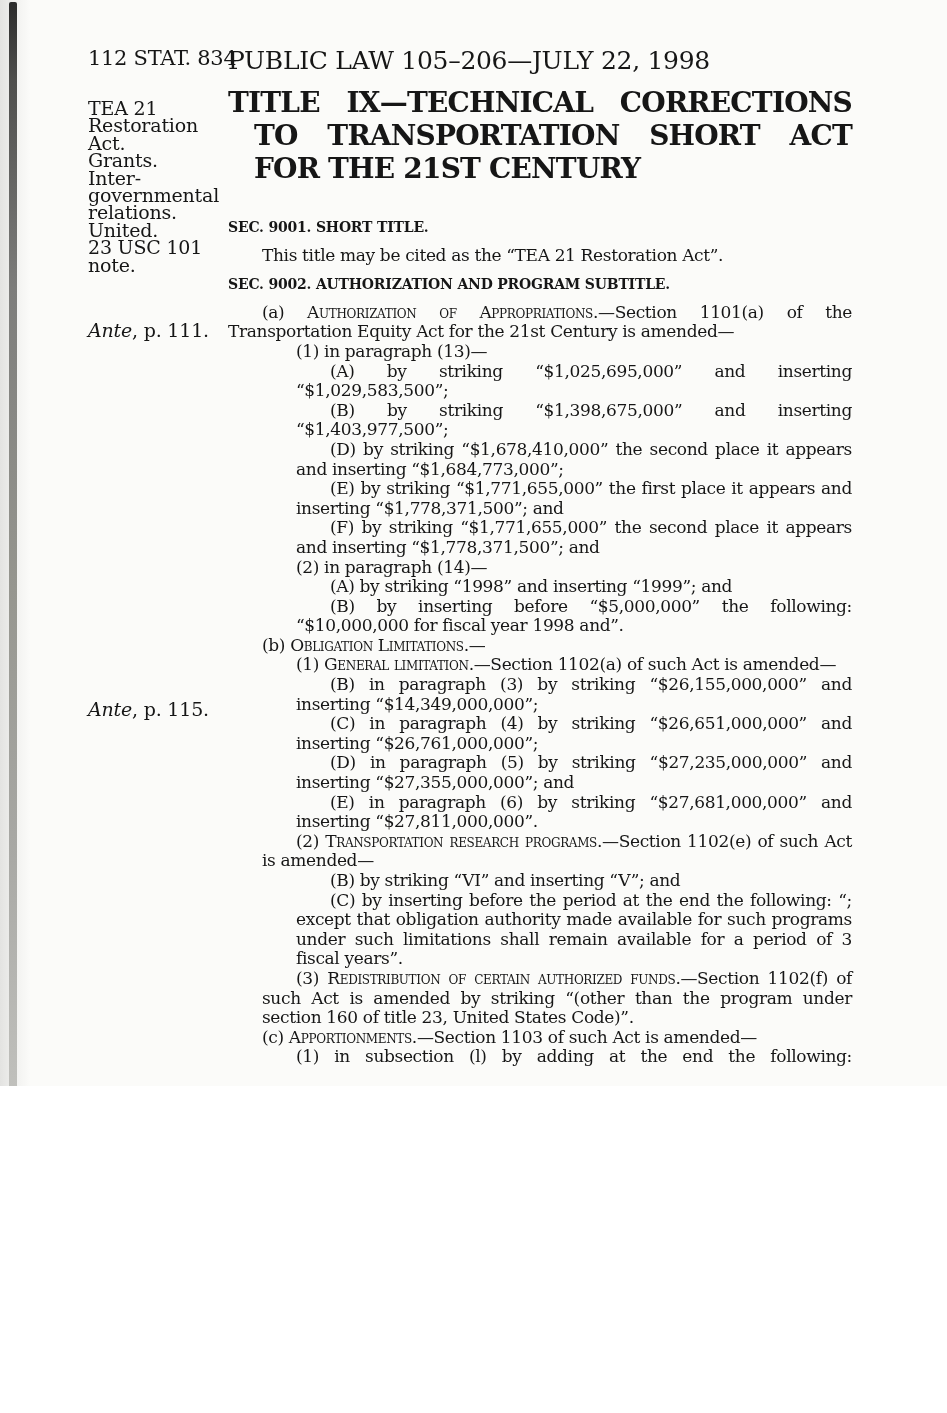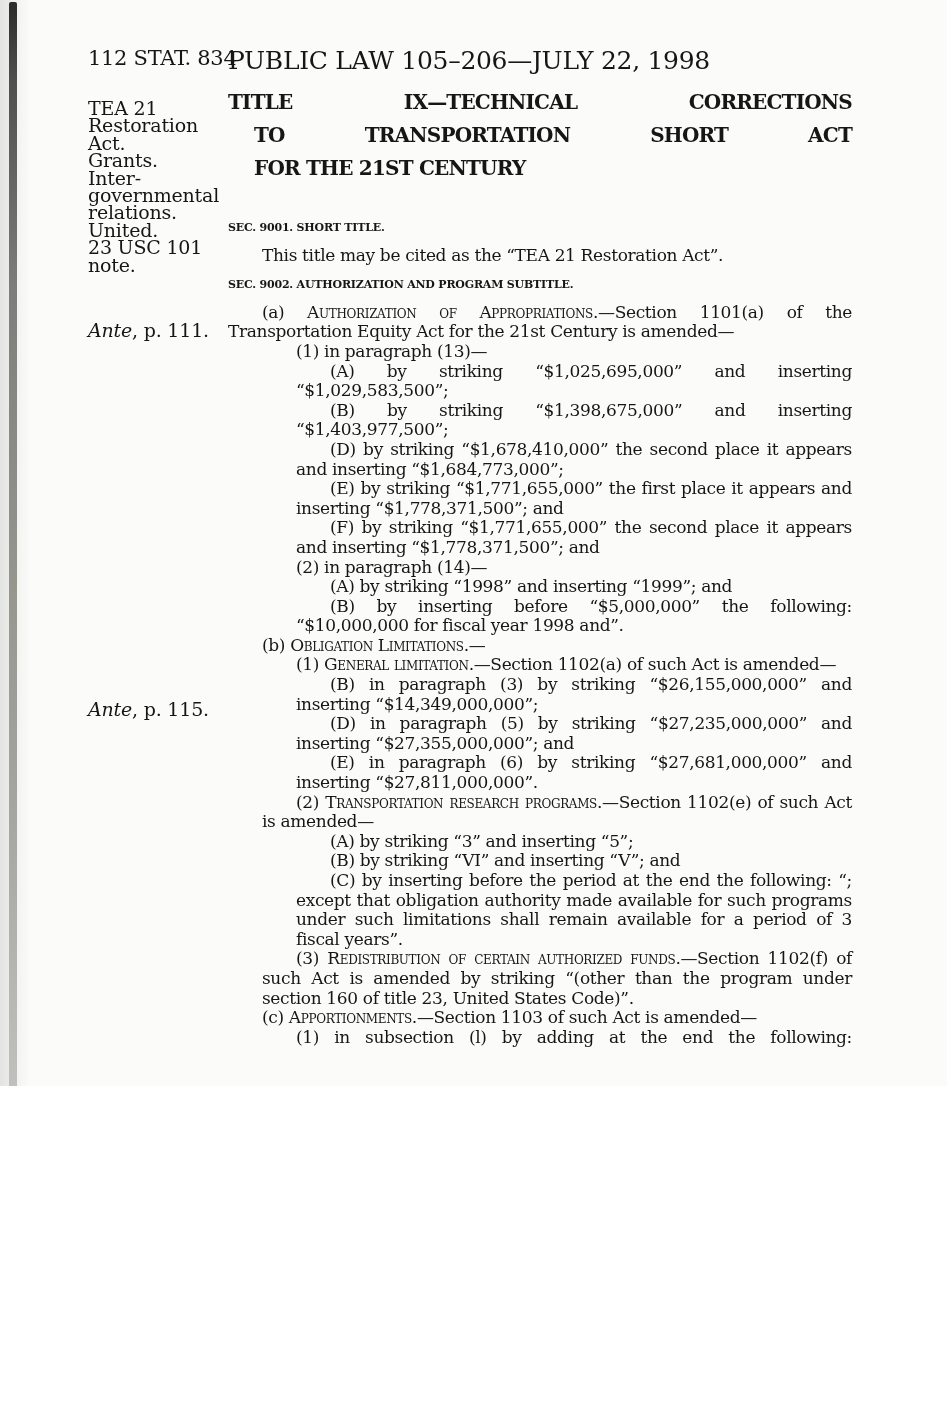--- a/index.html
+++ b/index.html
@@ -30,39 +30,39 @@
     position: absolute; left: 0; top: 0;
     font-size: 21px; letter-spacing: -0.3px; white-space: nowrap;
   }
   .law-title {
     position: absolute; left: 140px; top: 0; width: 624px;
     text-align: left; font-size: 25px; letter-spacing: -0.3px; white-space: nowrap;
   }
   
   .main-title {
     position: absolute; left: 228px; top: 86px; width: 624px;
-    font-weight: bold; font-size: 20px; line-height: 33px; letter-spacing: -0.8px;
+    font-weight: bold; font-size: 28px; line-height: 33px; letter-spacing: -0.8px;
   }
   .t-line { text-align: justify; }
   .t-just { text-align-last: justify; }
   .t-ind  { padding-left: 26px; }
   
   .margin-note {
     position: absolute; left: 88px; width: 138px;
     font-size: 19px; line-height: 17.4px; letter-spacing: -0.2px;
   }
   .it { font-style: italic; }
   
   .body-col {
     position: absolute; left: 228px; top: 218px; width: 624px;
     font-size: 17px; line-height: 19.6px; letter-spacing: -0.35px;
     text-align: justify;
   }
   .sec {
-    font-weight: bold; font-size: 11px; letter-spacing: -0.2px;
+    font-weight: bold; font-size: 14px; letter-spacing: -0.2px;
     text-align: left; margin: 10px 0 8px 0;
   }
   .sec:first-child { margin-top: 0; }
   .p  { margin: 0; }
   .p0 { text-indent: 34px; }
   .p1 { padding-left: 34px; text-indent: 34px; }
   .p2 { padding-left: 68px; text-indent: 34px; }
   .force { text-align-last: justify; }
   .sc { font-variant: small-caps; }
 </style>
@@ -116,23 +116,23 @@
       <div class="p p2"><span>(B) by striking “$1,398,675,000” and inserting “$1,403,977,500”;</span></div>
       <div class="p p2"><span>(D) by striking “$1,678,410,000” the second place it appears and inserting “$1,684,773,000”;</span></div>
       <div class="p p2"><span>(E) by striking “$1,771,655,000” the first place it appears and inserting “$1,778,371,500”; and</span></div>
       <div class="p p2"><span>(F) by striking “$1,771,655,000” the second place it appears and inserting “$1,778,371,500”; and</span></div>
       <div class="p p1"><span>(2) in paragraph (14)—</span></div>
       <div class="p p2"><span>(A) by striking “1998” and inserting “1999”; and</span></div>
       <div class="p p2"><span>(B) by inserting before “$5,000,000” the following: “$10,000,000 for fiscal year 1998 and”.</span></div>
       <div class="p p0"><span>(b) </span><span class="sc">Obligation Limitations</span><span>.—</span></div>
       <div class="p p1"><span>(1) </span><span class="sc">General limitation</span><span>.—Section 1102(a) of such Act is amended—</span></div>
       <div class="p p2"><span>(B) in paragraph (3) by striking “$26,155,000,000” and inserting “$14,349,000,000”;</span></div>
+      <div class="p p2"><span>(C) in paragraph (4) by striking “$26,651,000,000” and inserting “$26,761,000,000”;</span></div>
       <div class="p p2"><span>(D) in paragraph (5) by striking “$27,235,000,000” and inserting “$27,355,000,000”; and</span></div>
       <div class="p p2"><span>(E) in paragraph (6) by striking “$27,681,000,000” and inserting “$27,811,000,000”.</span></div>
       <div class="p p1"><span>(2) </span><span class="sc">Transportation research programs</span><span>.—Section 1102(e) of such Act is amended—</span></div>
-      <div class="p p2"><span>(A) by striking “3” and inserting “5”;</span></div>
       <div class="p p2"><span>(B) by striking “VI” and inserting “V”; and</span></div>
       <div class="p p2"><span>(C) by inserting before the period at the end the following: “; except that obligation authority made available for such programs under such limitations shall remain available for a period of 3 fiscal years”.</span></div>
       <div class="p p1"><span>(3) </span><span class="sc">Redistribution of certain authorized funds</span><span>.—Section 1102(f) of such Act is amended by striking “(other than the program under section 160 of title 23, United States Code)”.</span></div>
       <div class="p p0"><span>(c) </span><span class="sc">Apportionments</span><span>.—Section 1103 of such Act is amended—</span></div>
       <div class="p p1 force"><span>(1) in subsection (l) by adding at the end the following:</span></div>
     </div>
 </div>
 
 </body></html>

